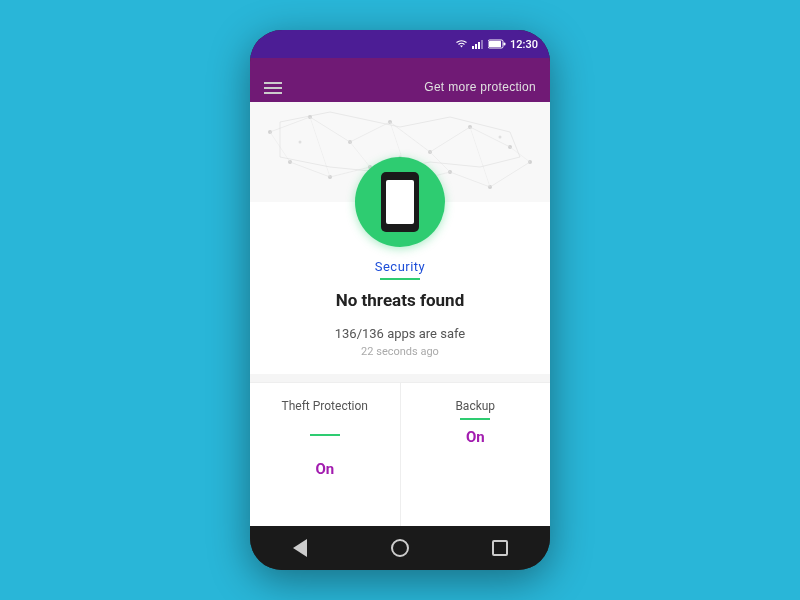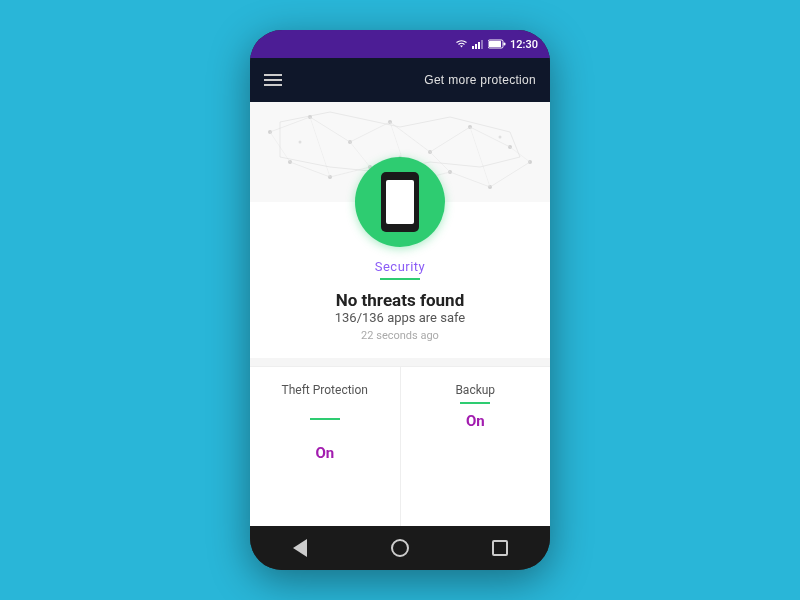--- a/index.html
+++ b/index.html
@@ -46,26 +46,26 @@
     }
 
     .status-time {
       color: white;
       font-size: 11px;
       font-weight: 500;
     }
 
     
     .app-nav {
-      background: #0f172a;
+      background: #701a75;
       height: 44px;
       display: flex;
-      align-items: center;
+      align-items: flex-end;
       justify-content: space-between;
-      padding: 0 14px;
+      padding: 8px 14px;
       flex-shrink: 0;
     }
 
     .hamburger-icon {
       display: flex;
       flex-direction: column;
       gap: 3px;
       cursor: pointer;
     }
 
@@ -146,21 +146,21 @@
 
     .phone-icon-screen {
       width: 28px;
       height: 44px;
       background: white;
       border-radius: 2px;
     }
 
     .section-label {
       font-size: 13px;
-      color: #8b5cf6;
+      color: #1d4ed8;
       margin-top: 12px;
       letter-spacing: 0.5px;
     }
 
     .section-underline {
       width: 40px;
       height: 2px;
       background: #2ecc71;
       margin: 4px auto 10px;
     }
@@ -169,21 +169,21 @@
       font-size: 17px;
       font-weight: 700;
       color: #222;
       text-align: center;
     }
 
     .apps-safe {
       font-size: 13px;
       color: #555;
       text-align: center;
-      margin-top: 0;
+      margin-top: 16px;
     }
 
     .last-scan {
       font-size: 11px;
       color: #aaa;
       text-align: center;
       margin-top: 4px;
     }
 
     

